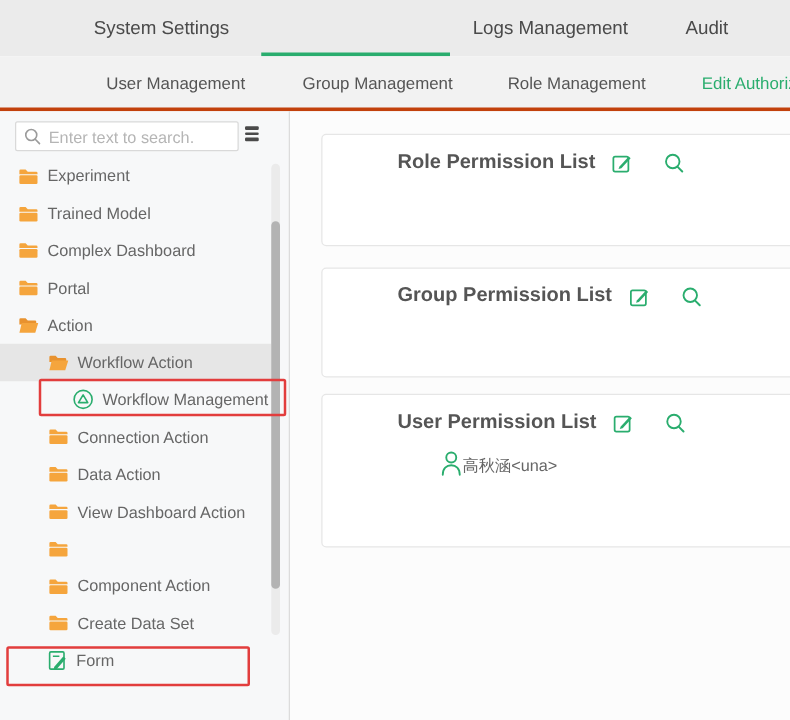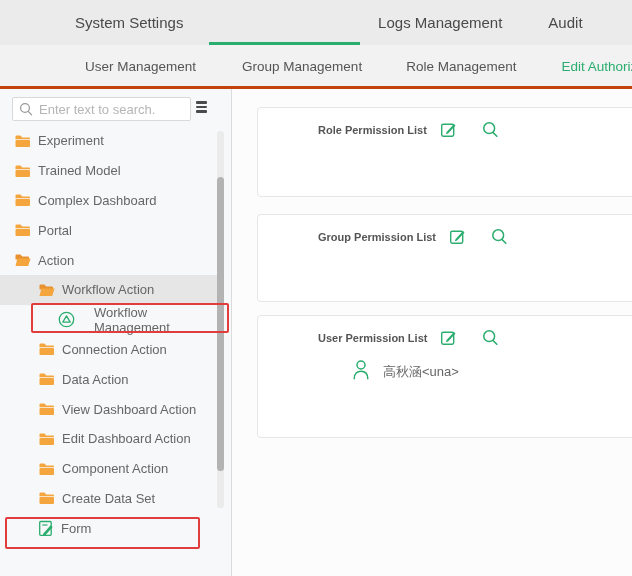--- a/index.html
+++ b/index.html
@@ -50,21 +50,21 @@
   .search-glass{position:absolute;left:7px;top:5px;width:14px;height:14px;pointer-events:none;}
   .list-menu{position:absolute;left:196px;top:12px;width:11px;cursor:pointer;}
   .list-menu i{display:block;height:2.5px;background:#4a4a4a;margin-bottom:2.2px;border-radius:1px;}
   .tree{position:absolute;left:0;top:37px;right:0;}
   .tree-row{
     display:flex;align-items:center;height:29.8px;width:218px;box-sizing:border-box;
     font-size:13px;color:#666;cursor:pointer;
   }
   .tree-row.lvl0{padding-left:14px;}
   .tree-row.lvl1{padding-left:38px;}
-  .tree-row.lvl2{padding-left:58px;gap:12px;}
+  .tree-row.lvl2{padding-left:58px;}
   .tree-row.highlighted{background:#e6e6e6;}
   .tree-icon{display:inline-flex;margin-right:7px;flex:0 0 auto;}
   
   .sb-track{position:absolute;left:217px;top:42px;width:7px;height:377px;background:#ebebeb;border-radius:4px;}
   .sb-thumb{position:absolute;left:217px;top:88px;width:7px;height:294px;background:#b3b3b3;border-radius:4px;cursor:pointer;}
   
   .annot{position:absolute;border:2px solid #e23d3d;border-radius:2px;box-sizing:border-box;pointer-events:none;z-index:5;}
   .annot-wm{left:31px;top:214px;width:198px;height:30px;}
   .annot-wf{left:5px;top:428px;width:195px;height:32px;}
   
@@ -74,28 +74,28 @@
   }
   .card{
     width:412px;background:#fff;border:1px solid #e6e6e6;border-radius:4px;
     box-sizing:border-box;
   }
   .card + .card{margin-top:17px;}
   .card.c1{height:90px;}
   .card.c2{height:88px;margin-top:17px;}
   .card.c3{height:123px;margin-top:13px;}
   .card-header{display:flex;align-items:center;padding:13px 0 0 60px;}
-  .card-title{font-size:11px;font-weight:bold;color:#555;}
+  .card-title{font-size:16px;font-weight:bold;color:#555;}
   .icon-btn{
     background:none;border:none;padding:0;margin:0 0 0 13px;cursor:pointer;
     display:inline-flex;align-items:center;
   }
   .icon-btn.search{margin-left:25px;}
   .member-row{display:flex;align-items:center;padding-left:94px;margin-top:13px;}
-  .member-name{font-size:13px;color:#666;margin-left:13px;}
+  .member-name{font-size:13px;color:#666;}
 </style>
 </head>
 <body>
 
 <div class="topnav" id="topnav">
     <span class="tab">System Settings</span>
     <span class="tab active">Authorize Users</span>
     <span class="tab">Logs Management</span>
     <span class="tab">Audit</span>
   </div>
@@ -214,21 +214,20 @@
           </span>
           <span>View Dashboard Action</span>
         </div>
         <div class="tree-row lvl1">
           <span class="tree-icon">
             <svg width="17" height="14" viewBox="0 0 17 14">
       <path d="M1.5 2.6 a1 1 0 0 1 1-1 h4 l1.7 1.8 H15 a1 1 0 0 1 1 1 v0.9 H1.5 z" fill="#F5A53D"></path>
       <rect x="1.5" y="6.1" width="14.5" height="7" rx="1" fill="#F5A53D"></rect>
             </svg>
           </span>
-          <span>Edit Dashboard Action</span>
         </div>
         <div class="tree-row lvl1">
           <span class="tree-icon">
             <svg width="17" height="14" viewBox="0 0 17 14">
       <path d="M1.5 2.6 a1 1 0 0 1 1-1 h4 l1.7 1.8 H15 a1 1 0 0 1 1 1 v0.9 H1.5 z" fill="#F5A53D"></path>
       <rect x="1.5" y="6.1" width="14.5" height="7" rx="1" fill="#F5A53D"></rect>
             </svg>
           </span>
           <span>Component Action</span>
         </div>

